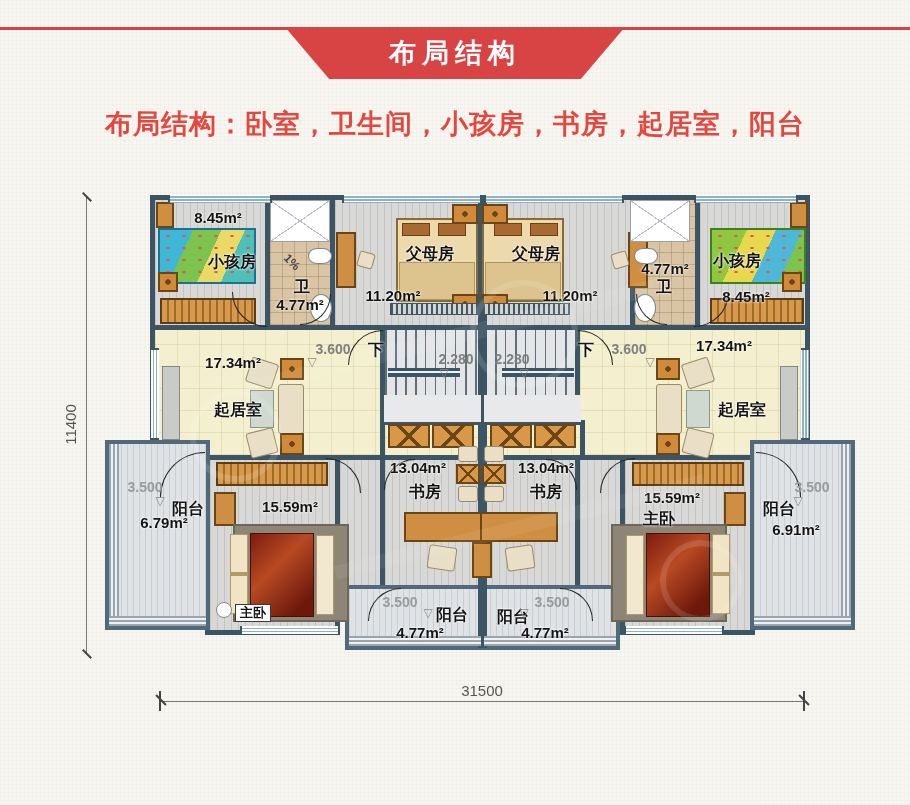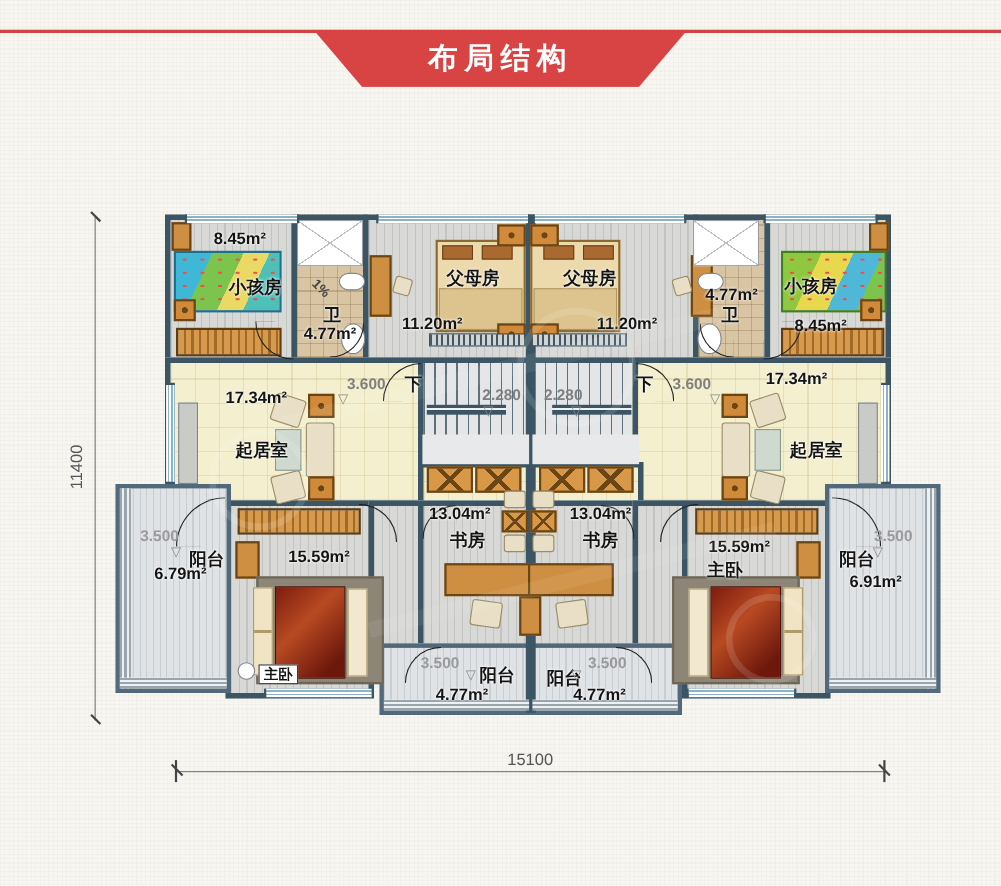--- a/index.html
+++ b/index.html
@@ -79,20 +79,21 @@
 </style>
 </head>
 <body>
 
 <div id="page">
 
   <div class="topline"></div>
   <div class="banner">
     <span>布局结构</span>
   </div>
+  <div class="subtitle">布局结构：卧室，卫生间，小孩房，书房，起居室，阳台</div>
 
   <div class="room f-stripe" style="left:150px;top:195px;width:120px;height:135px"></div>
   <div class="room f-tile" style="left:265px;top:195px;width:70px;height:135px"></div>
   <div class="room f-stripe" style="left:330px;top:195px;width:155px;height:135px"></div>
   <div class="room f-stripe" style="left:480px;top:195px;width:155px;height:135px"></div>
   <div class="room f-tile" style="left:630px;top:195px;width:70px;height:135px"></div>
   <div class="room f-stripe" style="left:695px;top:195px;width:115px;height:135px"></div>
 
   <div class="room f-cream" style="left:150px;top:325px;width:235px;height:135px"></div>
   <div class="room f-stair" style="left:380px;top:325px;width:105px;height:100px"></div>
@@ -298,21 +299,21 @@
   <div class="dimline" style="left:86px;top:197px;width:1px;height:458px"></div>
   <div class="tick" style="left:81px;top:196px;width:12px;height:2px;transform:rotate(45deg)"></div>
   <div class="tick" style="left:81px;top:653px;width:12px;height:2px;transform:rotate(45deg)"></div>
   <div class="dimtxt" style="left:40px;top:416px;width:60px;text-align:center;transform:rotate(-90deg)">11400</div>
 
   <div class="dimline" style="left:160px;top:701px;width:645px;height:1px"></div>
   <div class="tick" style="left:159px;top:691px;width:2px;height:20px"></div>
   <div class="tick" style="left:803px;top:691px;width:2px;height:20px"></div>
   <div class="tick" style="left:154px;top:699px;width:14px;height:2px;transform:rotate(45deg)"></div>
   <div class="tick" style="left:797px;top:699px;width:14px;height:2px;transform:rotate(45deg)"></div>
-  <div class="dimtxt" style="left:437px;top:682px;width:90px;text-align:center">15100</div>
+  <div class="dimtxt" style="left:437px;top:682px;width:90px;text-align:center">31500</div>
 
   <div class="wm" style="left:190px;top:390px;width:80px;height:80px"></div>
   <div class="wm" style="left:470px;top:280px;width:96px;height:96px"></div>
   <div class="wm" style="left:660px;top:540px;width:70px;height:70px"></div>
   <div class="wmbar" style="left:240px;top:330px;width:420px;height:16px"></div>
   <div class="wmbar" style="left:330px;top:520px;width:380px;height:14px"></div>
 
 </div>
 
 </body></html>

